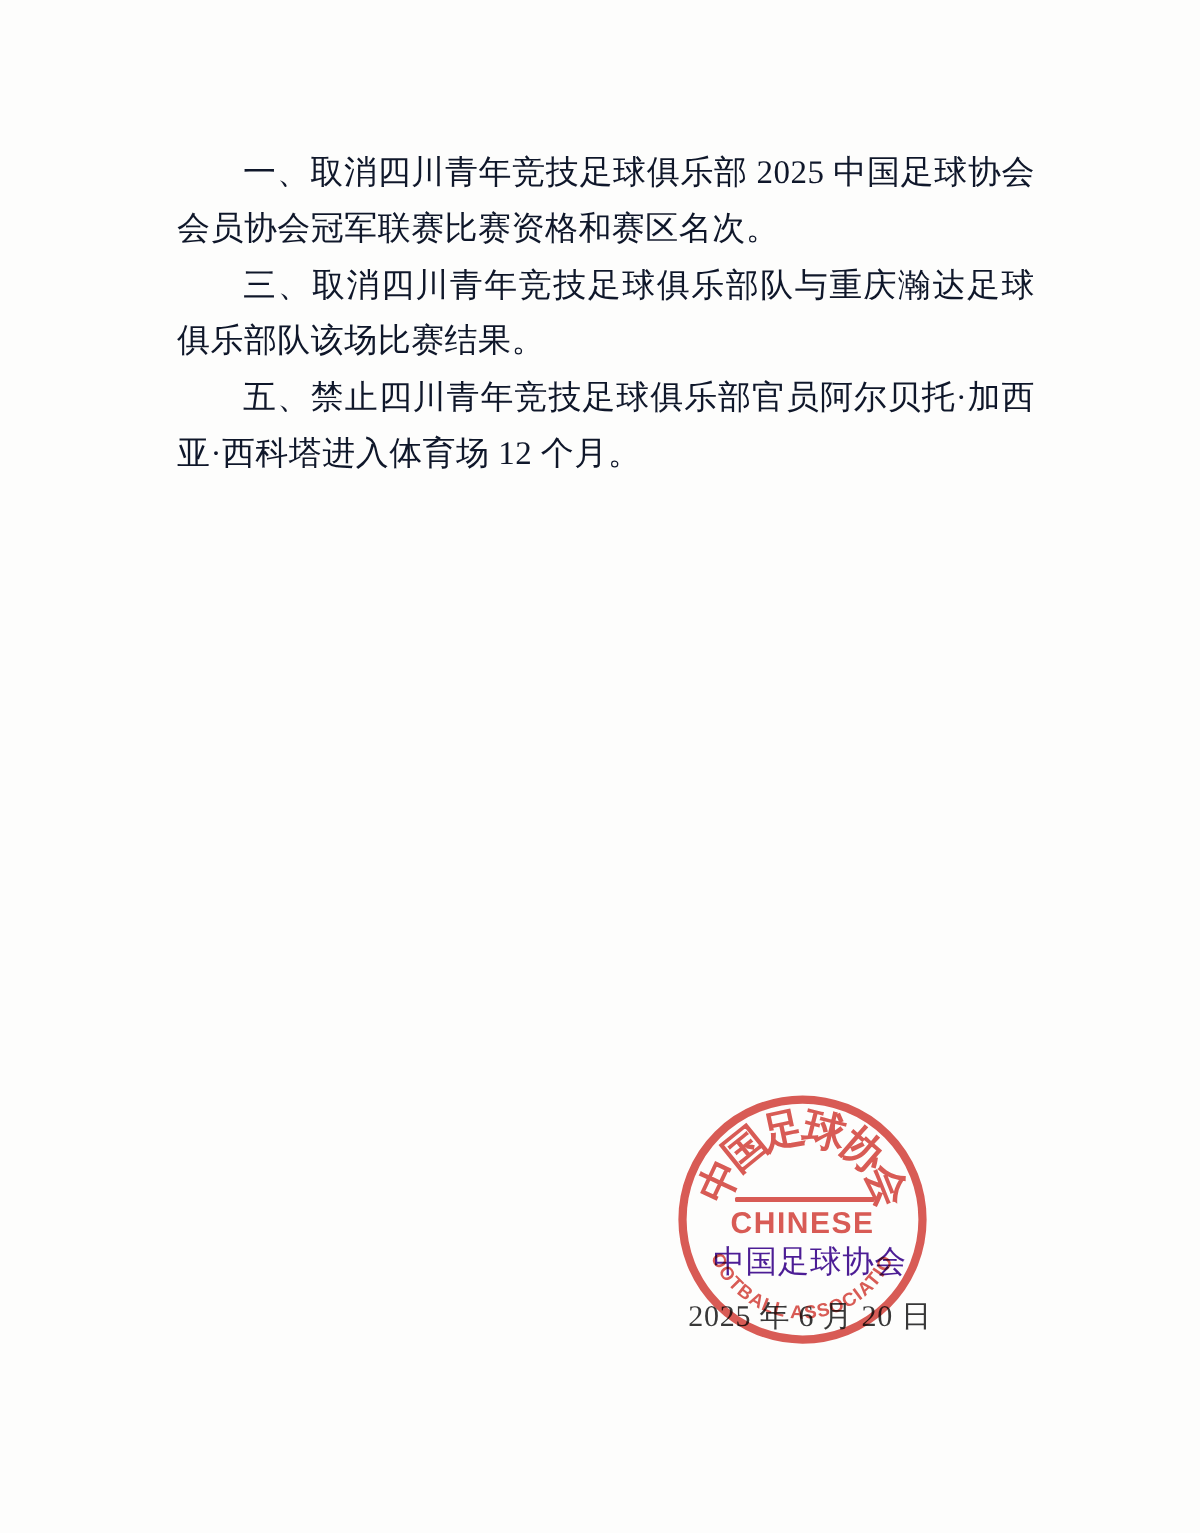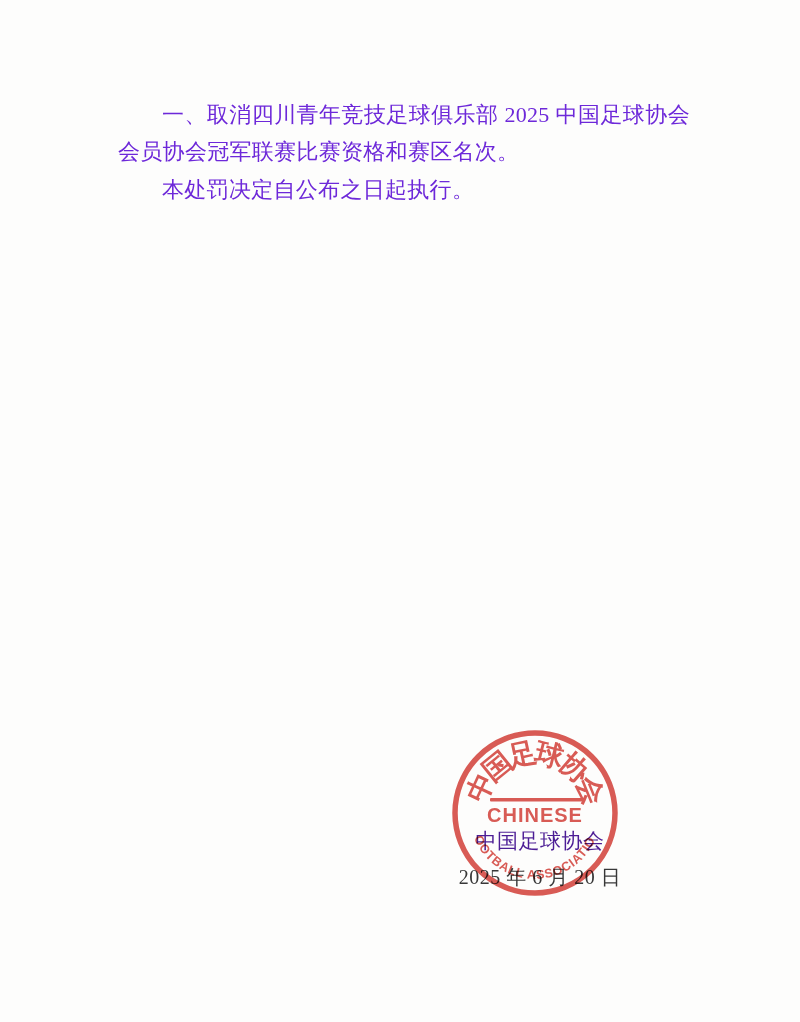--- a/index.html
+++ b/index.html
@@ -15,21 +15,21 @@
     overflow: hidden;
     font-family: "Liberation Serif", "DejaVu Serif", serif;
   }
   .doc-text {
     position: absolute;
     left: 118px;
     top: 96px;
     width: 572px;
     font-size: 22px;
     line-height: 37.4px;
-    color: #6d28d9;
+    color: #0f172a;
     text-align: justify;
     letter-spacing: 0.3px;
   }
   .doc-text p {
     margin: 0;
     text-indent: 2em;
   }
   .signature {
     position: absolute;
     left: 440px;
@@ -80,21 +80,22 @@
     fill: #d5453e;
   }
 </style>
 </head>
 <body>
 
 <div class="page">
 
   <div class="doc-text">
     <p>一、取消四川青年竞技足球俱乐部 2025 中国足球协会会员协会冠军联赛比赛资格和赛区名次。</p>
-    <p>本处罚决定自公布之日起执行。</p>
+    <p>三、取消四川青年竞技足球俱乐部队与重庆瀚达足球俱乐部队该场比赛结果。</p>
+    <p>五、禁止四川青年竞技足球俱乐部官员阿尔贝托·加西亚·西科塔进入体育场 12 个月。</p>
   </div>
 
   <div class="signature">中国足球协会</div>
 
   <div class="issue-date">2025 年 6 月 20 日</div>
 
   <svg class="stamp" viewBox="0 0 200 200" xmlns="http://www.w3.org/2000/svg">
     <defs>
       <path id="sealArcBottom" d="M 38 122.6 A 66 66 0 0 0 162 122.6" fill="none"></path>
     </defs>

